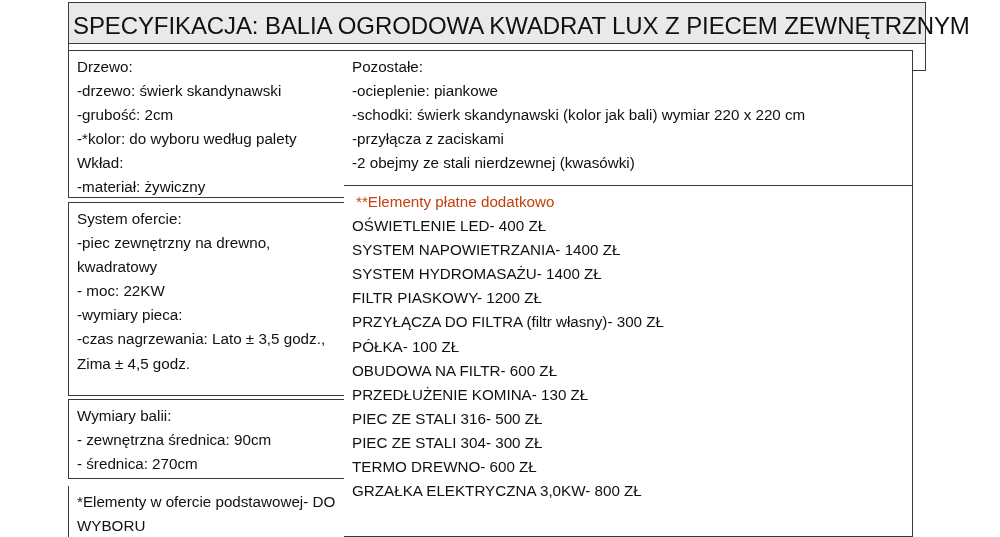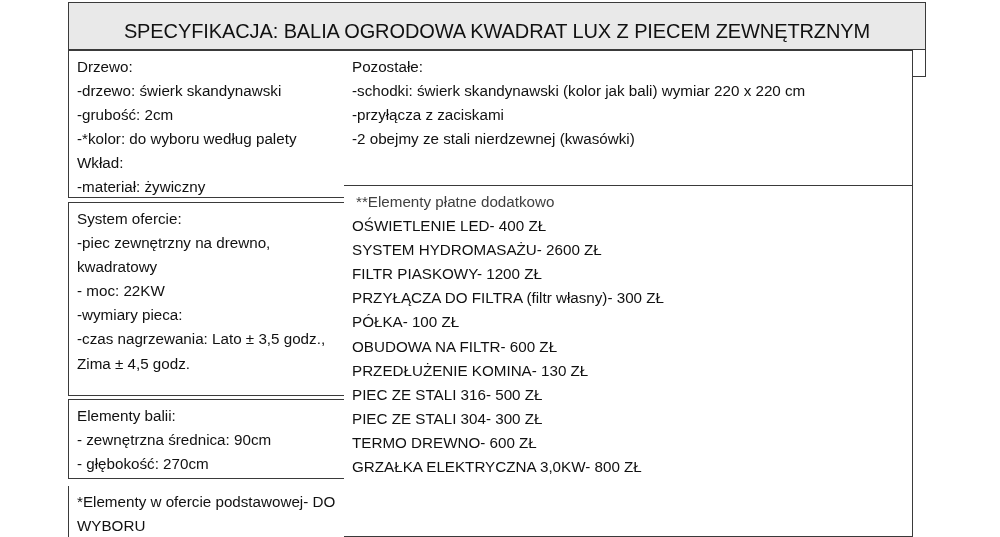--- a/index.html
+++ b/index.html
@@ -32,23 +32,23 @@
     border-collapse: separate;
     border-spacing: 0;
     table-layout: fixed;
   }
 
   
   .title-cell {
     background: #e9e9e9;
     border: 1.4px solid #3a3a3a;
     text-align: center;
-    font-size: 20px;
+    font-size: 24px;
     line-height: 27px;
-    padding: 15px 4px 4px 4px;
+    padding: 9px 4px 4px 4px;
     letter-spacing: -0.1px;
     white-space: nowrap;
   }
   .price-cell {
     background: #ffffff;
     border: 1.4px solid #3a3a3a;
     border-top: none;
     text-align: center;
     font-size: 15.5px;
     line-height: 21px;
@@ -102,21 +102,21 @@
   .rb1 { position: absolute; left: 0; top: 0;     height: 136px; border-left: none; }
   .rb2 { position: absolute; left: 0; top: 135px; height: 352px; border-left: none; }
 
   .blk p {
     margin: 0;
     white-space: pre-wrap;
   }
 
   .indent-center { padding-left: 92px; }
 
-  .note-blue { color: #404040; padding-left: 4px; }
+  .note-blue { color: #c2410c; padding-left: 4px; }
 
   .upper-list p { font-size: 15.2px; line-height: 24.1px; }
 </style>
 </head>
 <body>
 
 <div id="sheet">
 
   <table class="spec-table">
     <tbody>
@@ -146,48 +146,50 @@
       <div class="blk lb2">
         <p>System ofercie:</p>
         <p>-piec zewnętrzny na drewno, kwadratowy</p>
         <p>- moc: 22KW</p>
         <p>-wymiary pieca:</p>
         <p>-czas nagrzewania: Lato ± 3,5 godz., Zima ± 4,5 godz.</p>
 
       </div>
 
       <div class="blk lb3">
-        <p>Elementy balii:</p>
+        <p>Wymiary balii:</p>
         <p>- zewnętrzna średnica: 90cm</p>
-        <p>- głębokość: 270cm</p>
+        <p>- średnica: 270cm</p>
         <p>- objętość wody: 1400l</p>
 
       </div>
 
       <div class="blk lb4">
         <p>*Elementy w ofercie podstawowej- DO WYBORU</p>
         <p class="note-blue">**Elementy płatne dodatkowo</p>
       </div>
 
     </div>
 
     <div class="col-right">
 
       <div class="blk rb1">
         <p>Pozostałe:</p>
+        <p>-ocieplenie: piankowe</p>
         <p>-schodki: świerk skandynawski (kolor jak bali) wymiar 220 x 220 cm</p>
         <p>-przyłącza z zaciskami</p>
         <p>-2 obejmy ze stali nierdzewnej (kwasówki)</p>
 
       </div>
 
       <div class="blk rb2 upper-list">
         <p class="note-blue">**Elementy płatne dodatkowo</p>
         <p>OŚWIETLENIE LED- 400 ZŁ</p>
-        <p>SYSTEM HYDROMASAŻU- 2600 ZŁ</p>
+        <p>SYSTEM NAPOWIETRZANIA- 1400 ZŁ</p>
+        <p>SYSTEM HYDROMASAŻU- 1400 ZŁ</p>
         <p>FILTR PIASKOWY- 1200 ZŁ</p>
         <p>PRZYŁĄCZA DO FILTRA (filtr własny)- 300 ZŁ</p>
         <p>PÓŁKA- 100 ZŁ</p>
         <p>OBUDOWA NA FILTR- 600 ZŁ</p>
         <p>PRZEDŁUŻENIE KOMINA- 130 ZŁ</p>
         <p>PIEC ZE STALI 316- 500 ZŁ</p>
         <p>PIEC ZE STALI 304- 300 ZŁ</p>
         <p>TERMO DREWNO- 600 ZŁ</p>
         <p>GRZAŁKA ELEKTRYCZNA 3,0KW- 800 ZŁ</p>
       </div>

